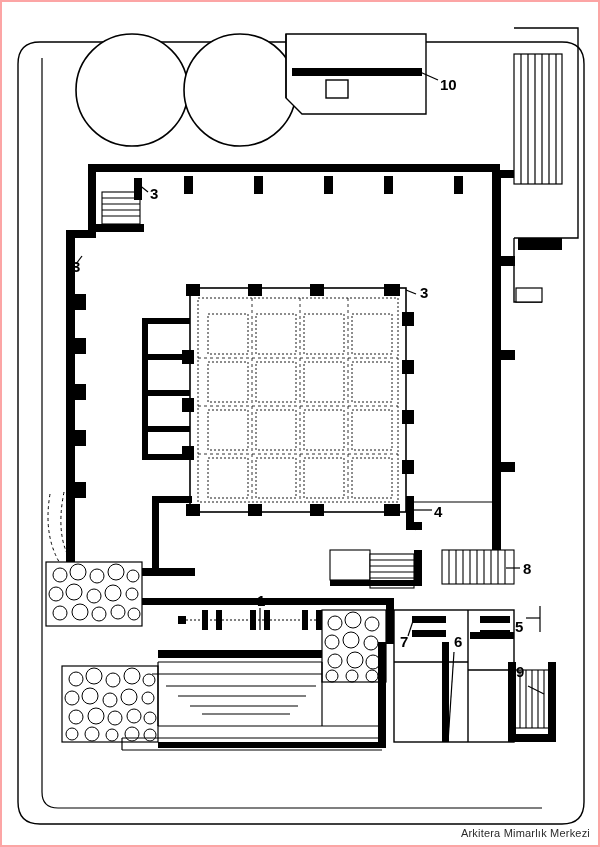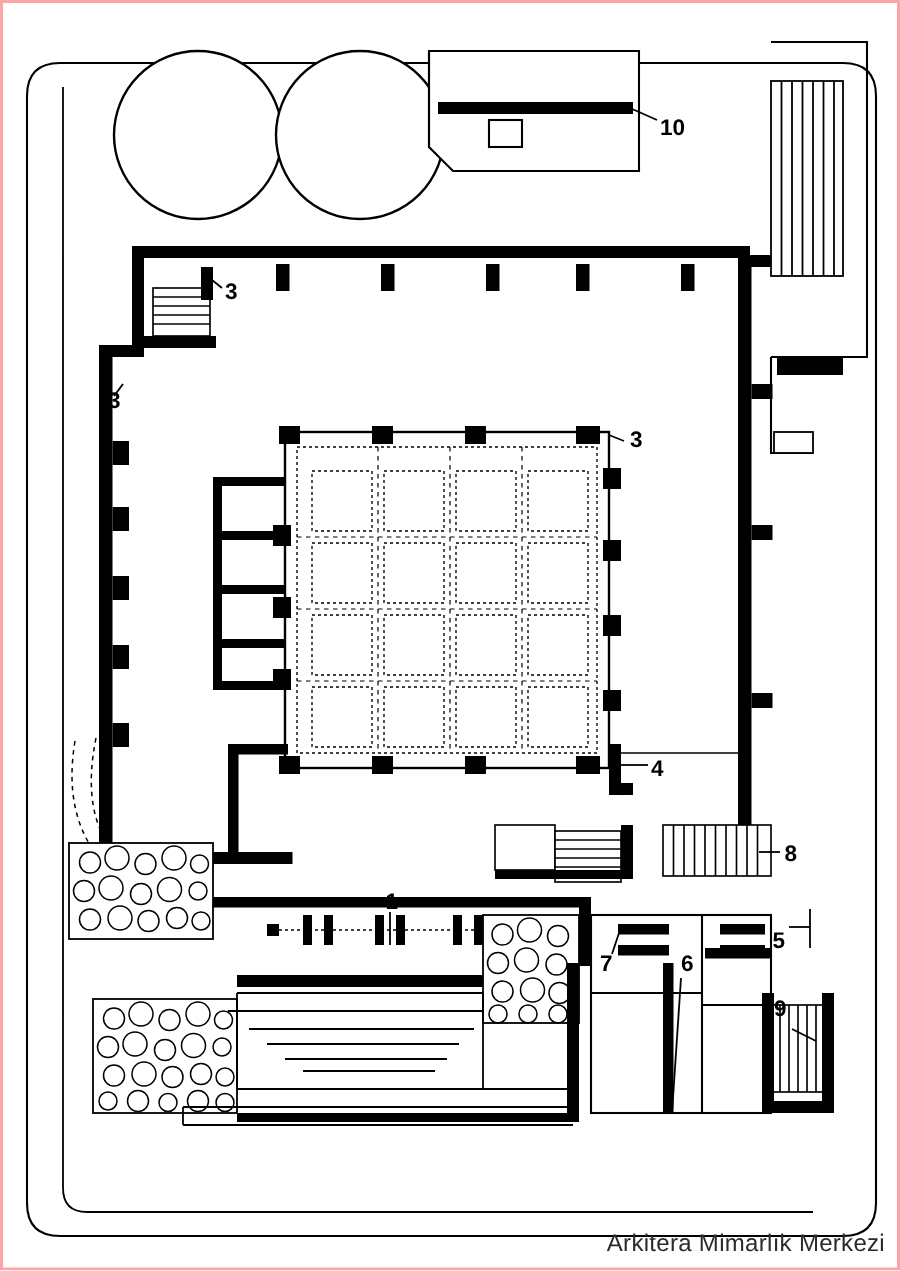--- a/index.html
+++ b/index.html
@@ -24,21 +24,21 @@
     left: 0;
     top: 0;
     width: 600px;
     height: 847px;
     display: block;
   }
   .credit {
     position: absolute;
     right: 8px;
     bottom: 6px;
-    font-size: 16px;
+    font-size: 11px;
     color: #2b2b2b;
     letter-spacing: 0.2px;
     white-space: nowrap;
     text-align: right;
   }
   .lbl {
     font-family: "Liberation Sans", sans-serif;
     font-size: 15px;
     font-weight: bold;
     fill: #000000;

